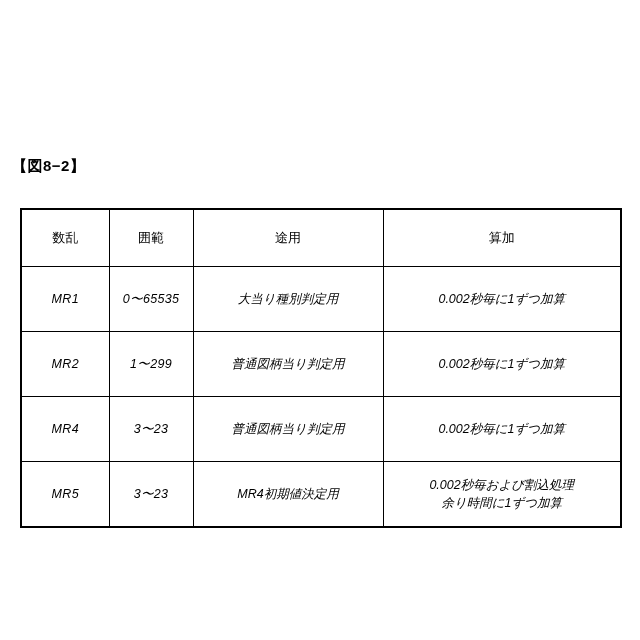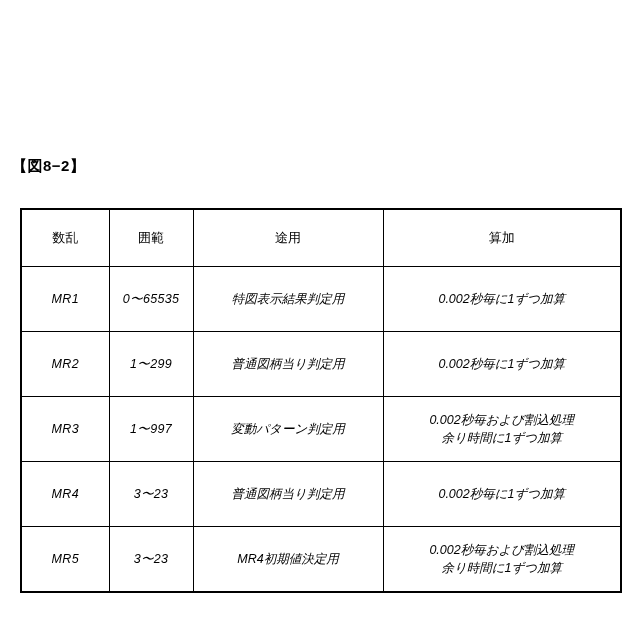--- a/index.html
+++ b/index.html
@@ -109,53 +109,38 @@
       </thead>
       <tbody>
         <tr>
           <td>
             <span class="cell-inner mono-num">MR1</span>
           </td>
           <td>
             <span class="cell-inner mono-num">0〜65535</span>
           </td>
           <td>
-            <span class="cell-inner">特図表示結果判定用</span>
+            <span class="cell-inner">大当り種別判定用</span>
           </td>
           <td>
             <span class="cell-inner">0.002秒毎に1ずつ加算</span>
           </td>
         </tr>
         <tr>
           <td>
             <span class="cell-inner mono-num">MR2</span>
           </td>
           <td>
             <span class="cell-inner mono-num">1〜299</span>
           </td>
           <td>
             <span class="cell-inner">普通図柄当り判定用</span>
           </td>
           <td>
             <span class="cell-inner">0.002秒毎に1ずつ加算</span>
-          </td>
-        </tr>
-        <tr>
-          <td>
-            <span class="cell-inner mono-num">MR3</span>
-          </td>
-          <td>
-            <span class="cell-inner mono-num">1〜997</span>
-          </td>
-          <td>
-            <span class="cell-inner">変動パターン判定用</span>
-          </td>
-          <td>
-            <span class="cell-inner">0.002秒毎および割込処理
-余り時間に1ずつ加算</span>
           </td>
         </tr>
         <tr>
           <td>
             <span class="cell-inner mono-num">MR4</span>
           </td>
           <td>
             <span class="cell-inner mono-num">3〜23</span>
           </td>
           <td>

